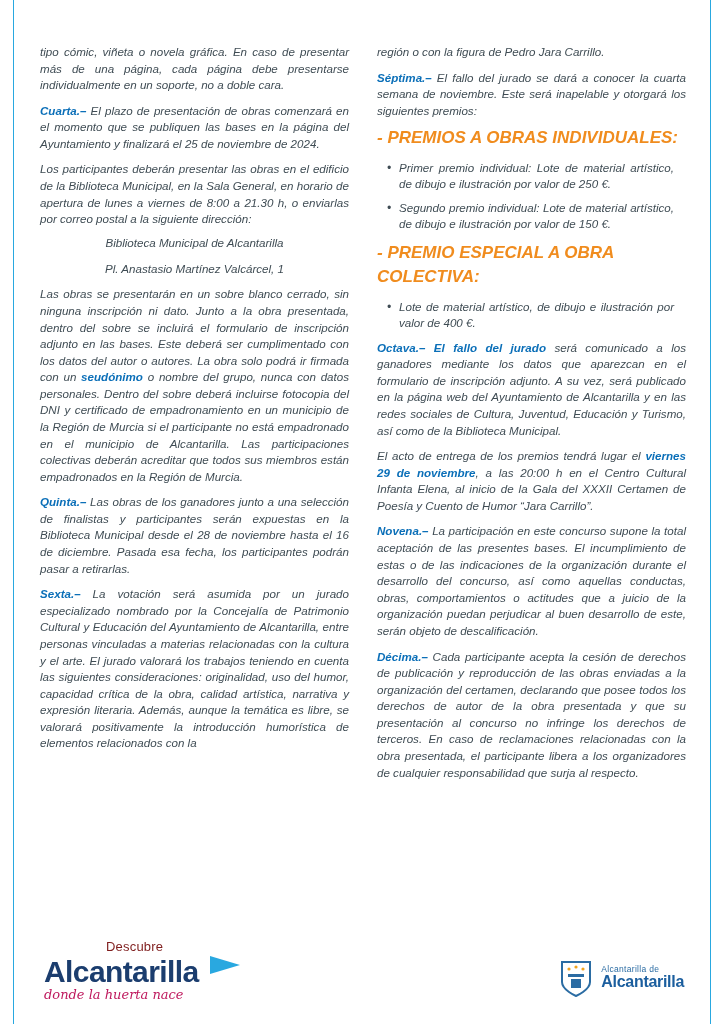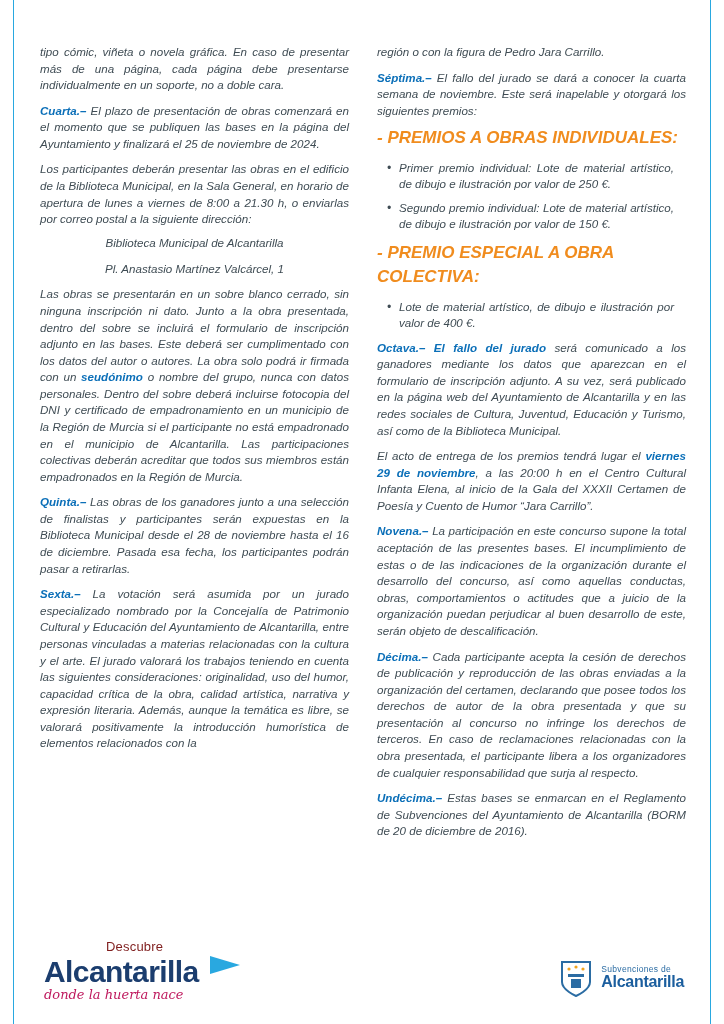--- a/index.html
+++ b/index.html
@@ -215,21 +215,20 @@
       </ul>
 
       <p><span class="lead">Octava.–</span><span class="blue-bold"> El fallo del jurado</span><span> será comunicado a los ganadores mediante los datos que aparezcan en el formulario de inscripción adjunto. A su vez, será publicado en la página web del Ayuntamiento de Alcantarilla y en las redes sociales de Cultura, Juventud, Educación y Turismo, así como de la Biblioteca Municipal.</span></p>
 
       <p><span>El acto de entrega de los premios tendrá lugar el </span><span class="blue-bold">viernes 29 de noviembre</span><span>, a las 20:00 h en el Centro Cultural Infanta Elena, al inicio de la Gala del XXXII Certamen de Poesía y Cuento de Humor “Jara Carrillo”.</span></p>
 
       <p><span class="lead">Novena.–</span><span> La participación en este concurso supone la total aceptación de las presentes bases. El incumplimiento de estas o de las indicaciones de la organización durante el desarrollo del concurso, así como aquellas conductas, obras, comportamientos o actitudes que a juicio de la organización puedan perjudicar al buen desarrollo de este, serán objeto de descalificación.</span></p>
 
       <p><span class="lead">Décima.–</span><span> Cada participante acepta la cesión de derechos de publicación y reproducción de las obras enviadas a la organización del certamen, declarando que posee todos los derechos de autor de la obra presentada y que su presentación al concurso no infringe los derechos de terceros. En caso de reclamaciones relacionadas con la obra presentada, el participante libera a los organizadores de cualquier responsabilidad que surja al respecto.</span></p>
 
-      <p><span class="lead">Undécima.–</span><span> Estas bases se enmarcan en el Reglamento de Subvenciones del Ayuntamiento de Alcantarilla (BORM de 20 de diciembre de 2016).</span></p>
 
     </div>
   </div>
 
   <div class="footer">
 
     <div class="logo-left">
       <div class="descubre">Descubre</div>
       <div>
         <span class="alc">Alcantarilla</span>
@@ -247,19 +246,19 @@
         <svg width="34" height="40" viewBox="0 0 34 40">
           <path d="M3 4 H31 V24 C31 32 17 38 17 38 C17 38 3 32 3 24 Z" fill="none" stroke="#2b6ca3" stroke-width="2"></path>
           <circle cx="10" cy="11" r="1.6" fill="#f0a31e"></circle>
           <circle cx="17" cy="9" r="1.6" fill="#f0a31e"></circle>
           <circle cx="24" cy="11" r="1.6" fill="#f0a31e"></circle>
           <rect x="9" y="16" width="16" height="3" fill="#2b6ca3"></rect>
           <rect x="12" y="21" width="10" height="9" fill="#2b6ca3"></rect>
         </svg>
       </div>
       <div class="txt">
-        <div class="t1">Subvenciones de</div>
+        <div class="t1">Alcantarilla de</div>
         <div class="t2">Alcantarilla</div>
       </div>
     </div>
 
   </div>
 </div>
 
 </body></html>

